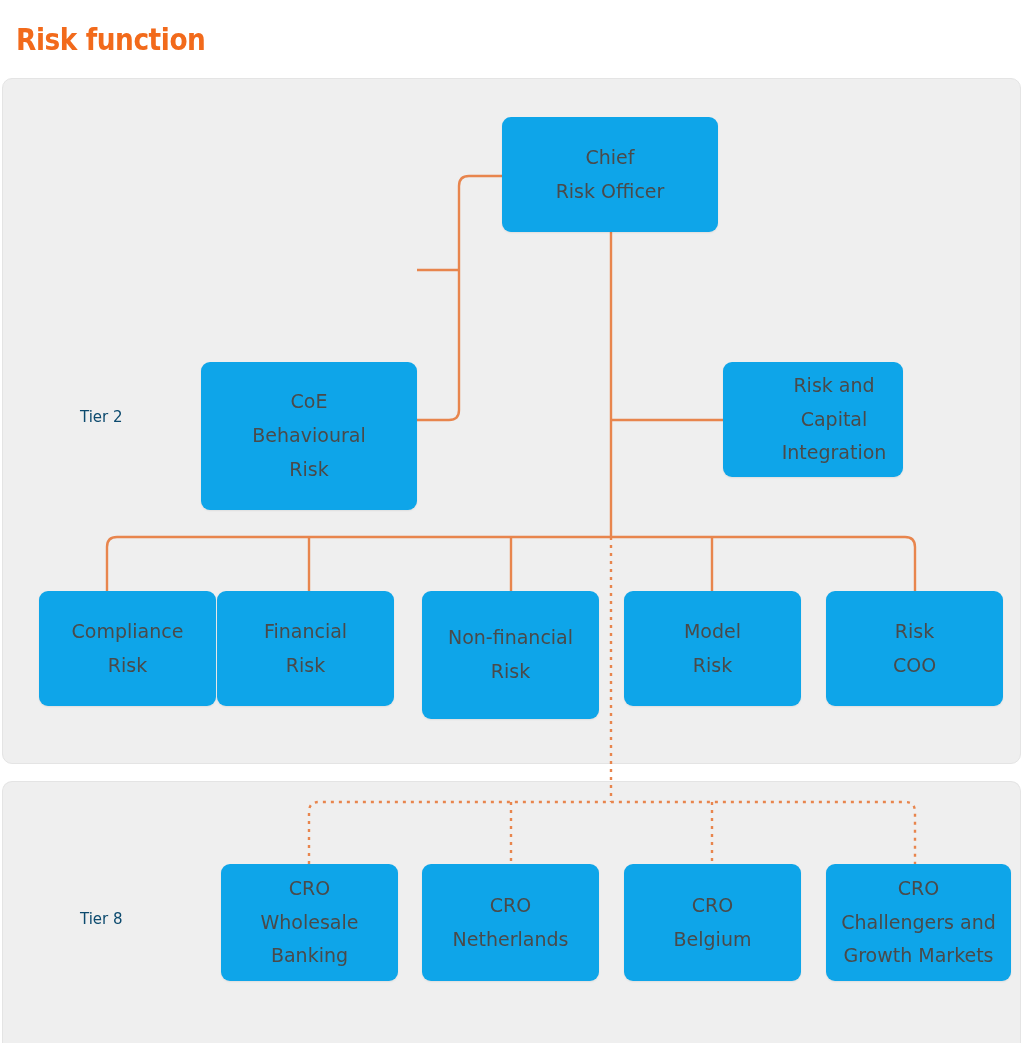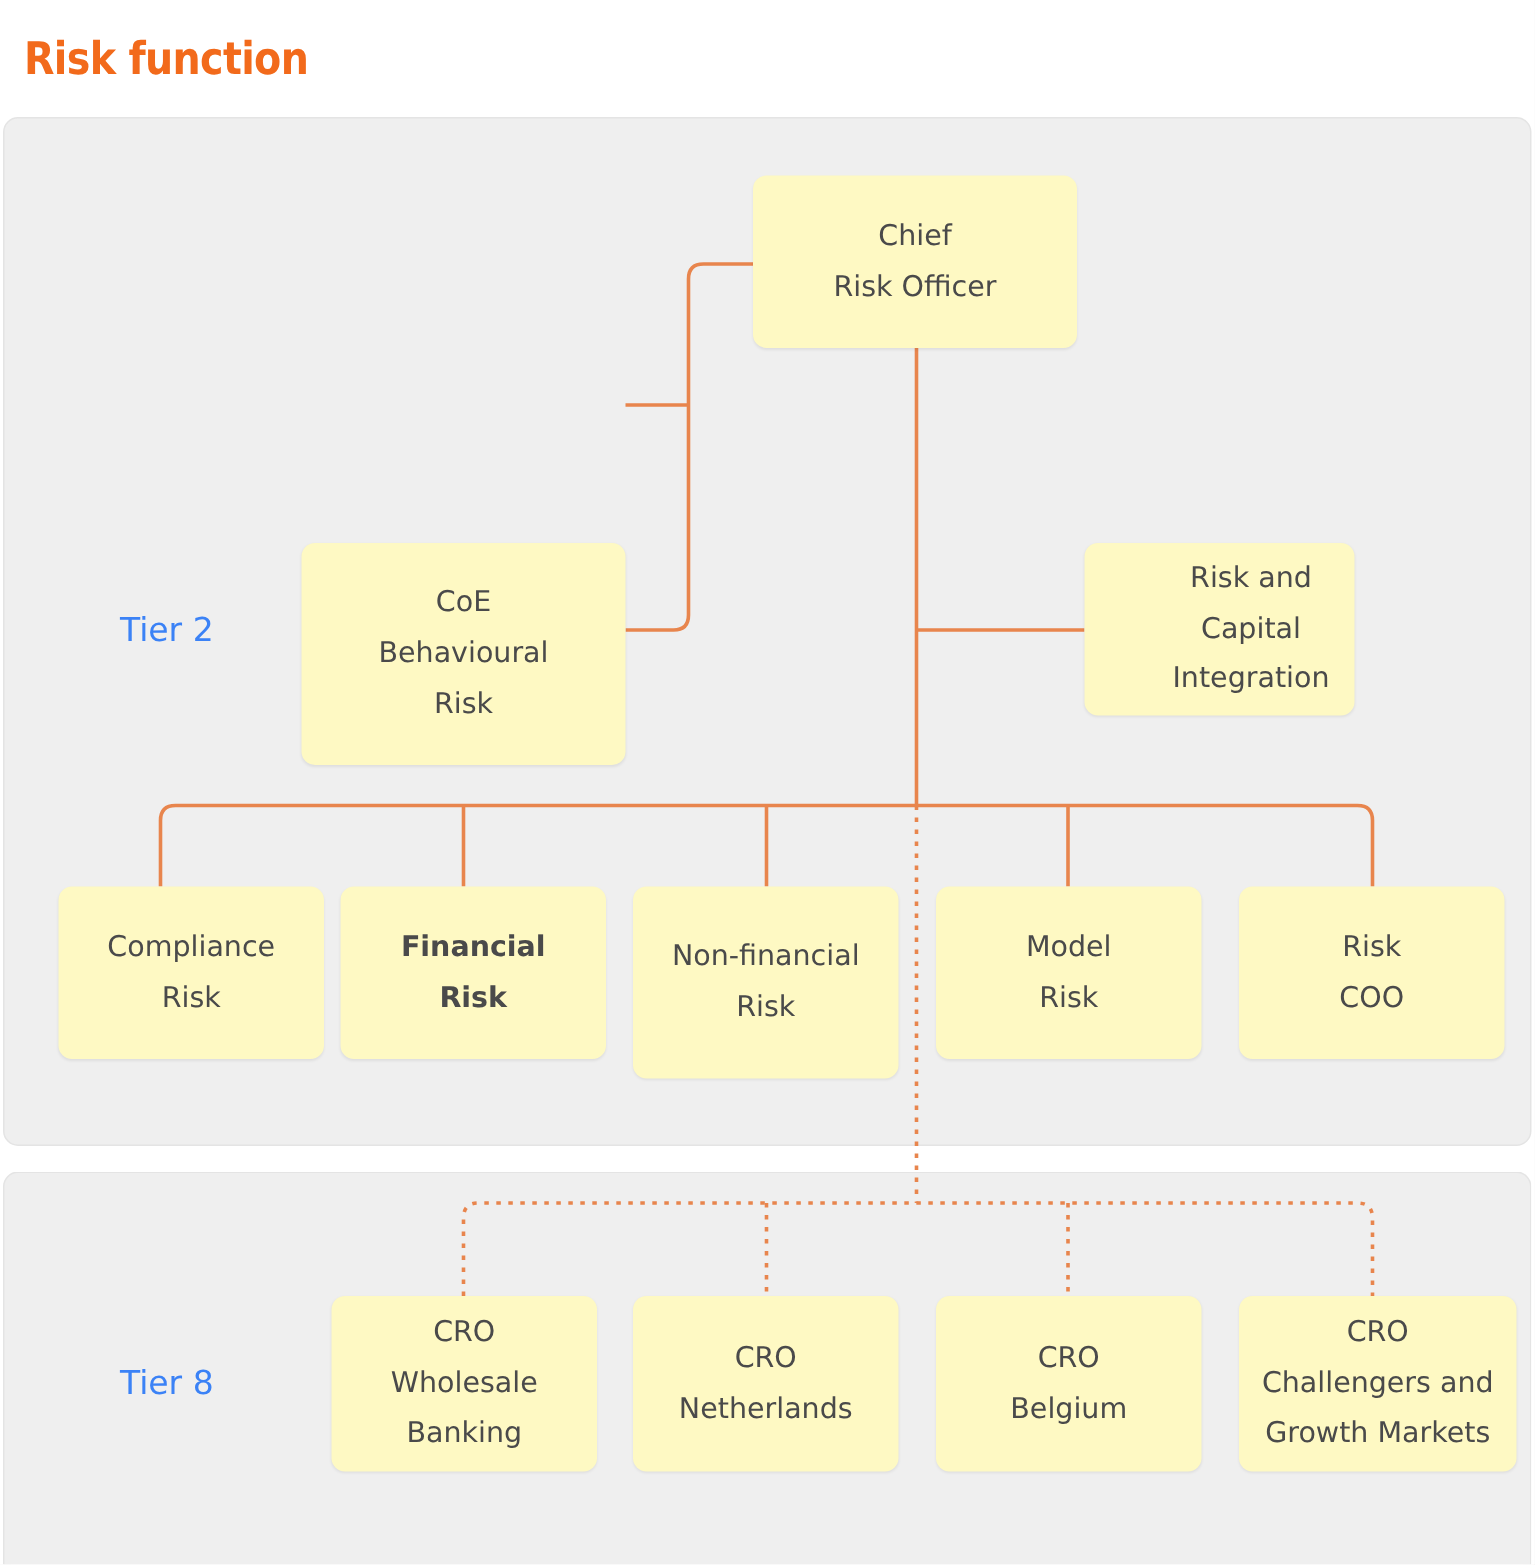--- a/index.html
+++ b/index.html
@@ -56,32 +56,32 @@
     width: 1019px;
     height: 262px;
     border-bottom: none;
     border-bottom-left-radius: 0;
     border-bottom-right-radius: 0;
   }
 
   
   .tier-label {
     position: absolute;
-    color: #3b82f6;
-    font-size: 22px;
+    color: #0c4a6e;
+    font-size: 15px;
     font-family: "DejaVu Sans", sans-serif;
     white-space: nowrap;
   }
   #tier2-label { left: 80px; top: 408px; }
   #tier1-label { left: 80px; top: 910px; }
 
   
   .node {
     position: absolute;
-    background: #fef9c3;
+    background: #0ea5e9;
     border-radius: 9px;
     box-shadow: 0 1px 2px rgba(0,0,0,0.07);
     display: flex;
     align-items: center;
     justify-content: center;
     box-sizing: border-box;
     padding: 4px 6px;
   }
   .node .node-label {
     color: #4A4A4A;
@@ -92,21 +92,21 @@
     font-family: "DejaVu Sans", sans-serif;
   }
 
   
   #node-cro            { left: 502px; top: 117px; width: 216px; height: 115px; }
   #node-gau            { left: 201px; top: 212px; width: 216px; height: 115px; }
   #node-coe            { left: 201px; top: 362px; width: 216px; height: 148px; }
   #node-rci            { left: 723px; top: 362px; width: 180px; height: 115px; padding-left: 48px; }
 
   #node-compliance     { left: 19px;  top: 591px; width: 177px; height: 115px; margin-left: 20px; }
-  #node-financial      { left: 227px; top: 591px; width: 177px; height: 115px; font-weight: bold; }
+  #node-financial      { left: 217px; top: 591px; width: 177px; height: 115px; }
   #node-nonfinancial   { left: 422px; top: 591px; width: 177px; height: 128px; }
   #node-model          { left: 624px; top: 591px; width: 177px; height: 115px; }
   #node-riskcoo        { left: 826px; top: 591px; width: 177px; height: 115px; }
 
   
   #node-cro-wb         { left: 221px; top: 864px; width: 177px; height: 117px; }
   #node-cro-nl         { left: 422px; top: 864px; width: 177px; height: 117px; }
   #node-cro-be         { left: 624px; top: 864px; width: 177px; height: 117px; }
   #node-cro-cgm        { left: 826px; top: 864px; width: 185px; height: 117px; }
 

